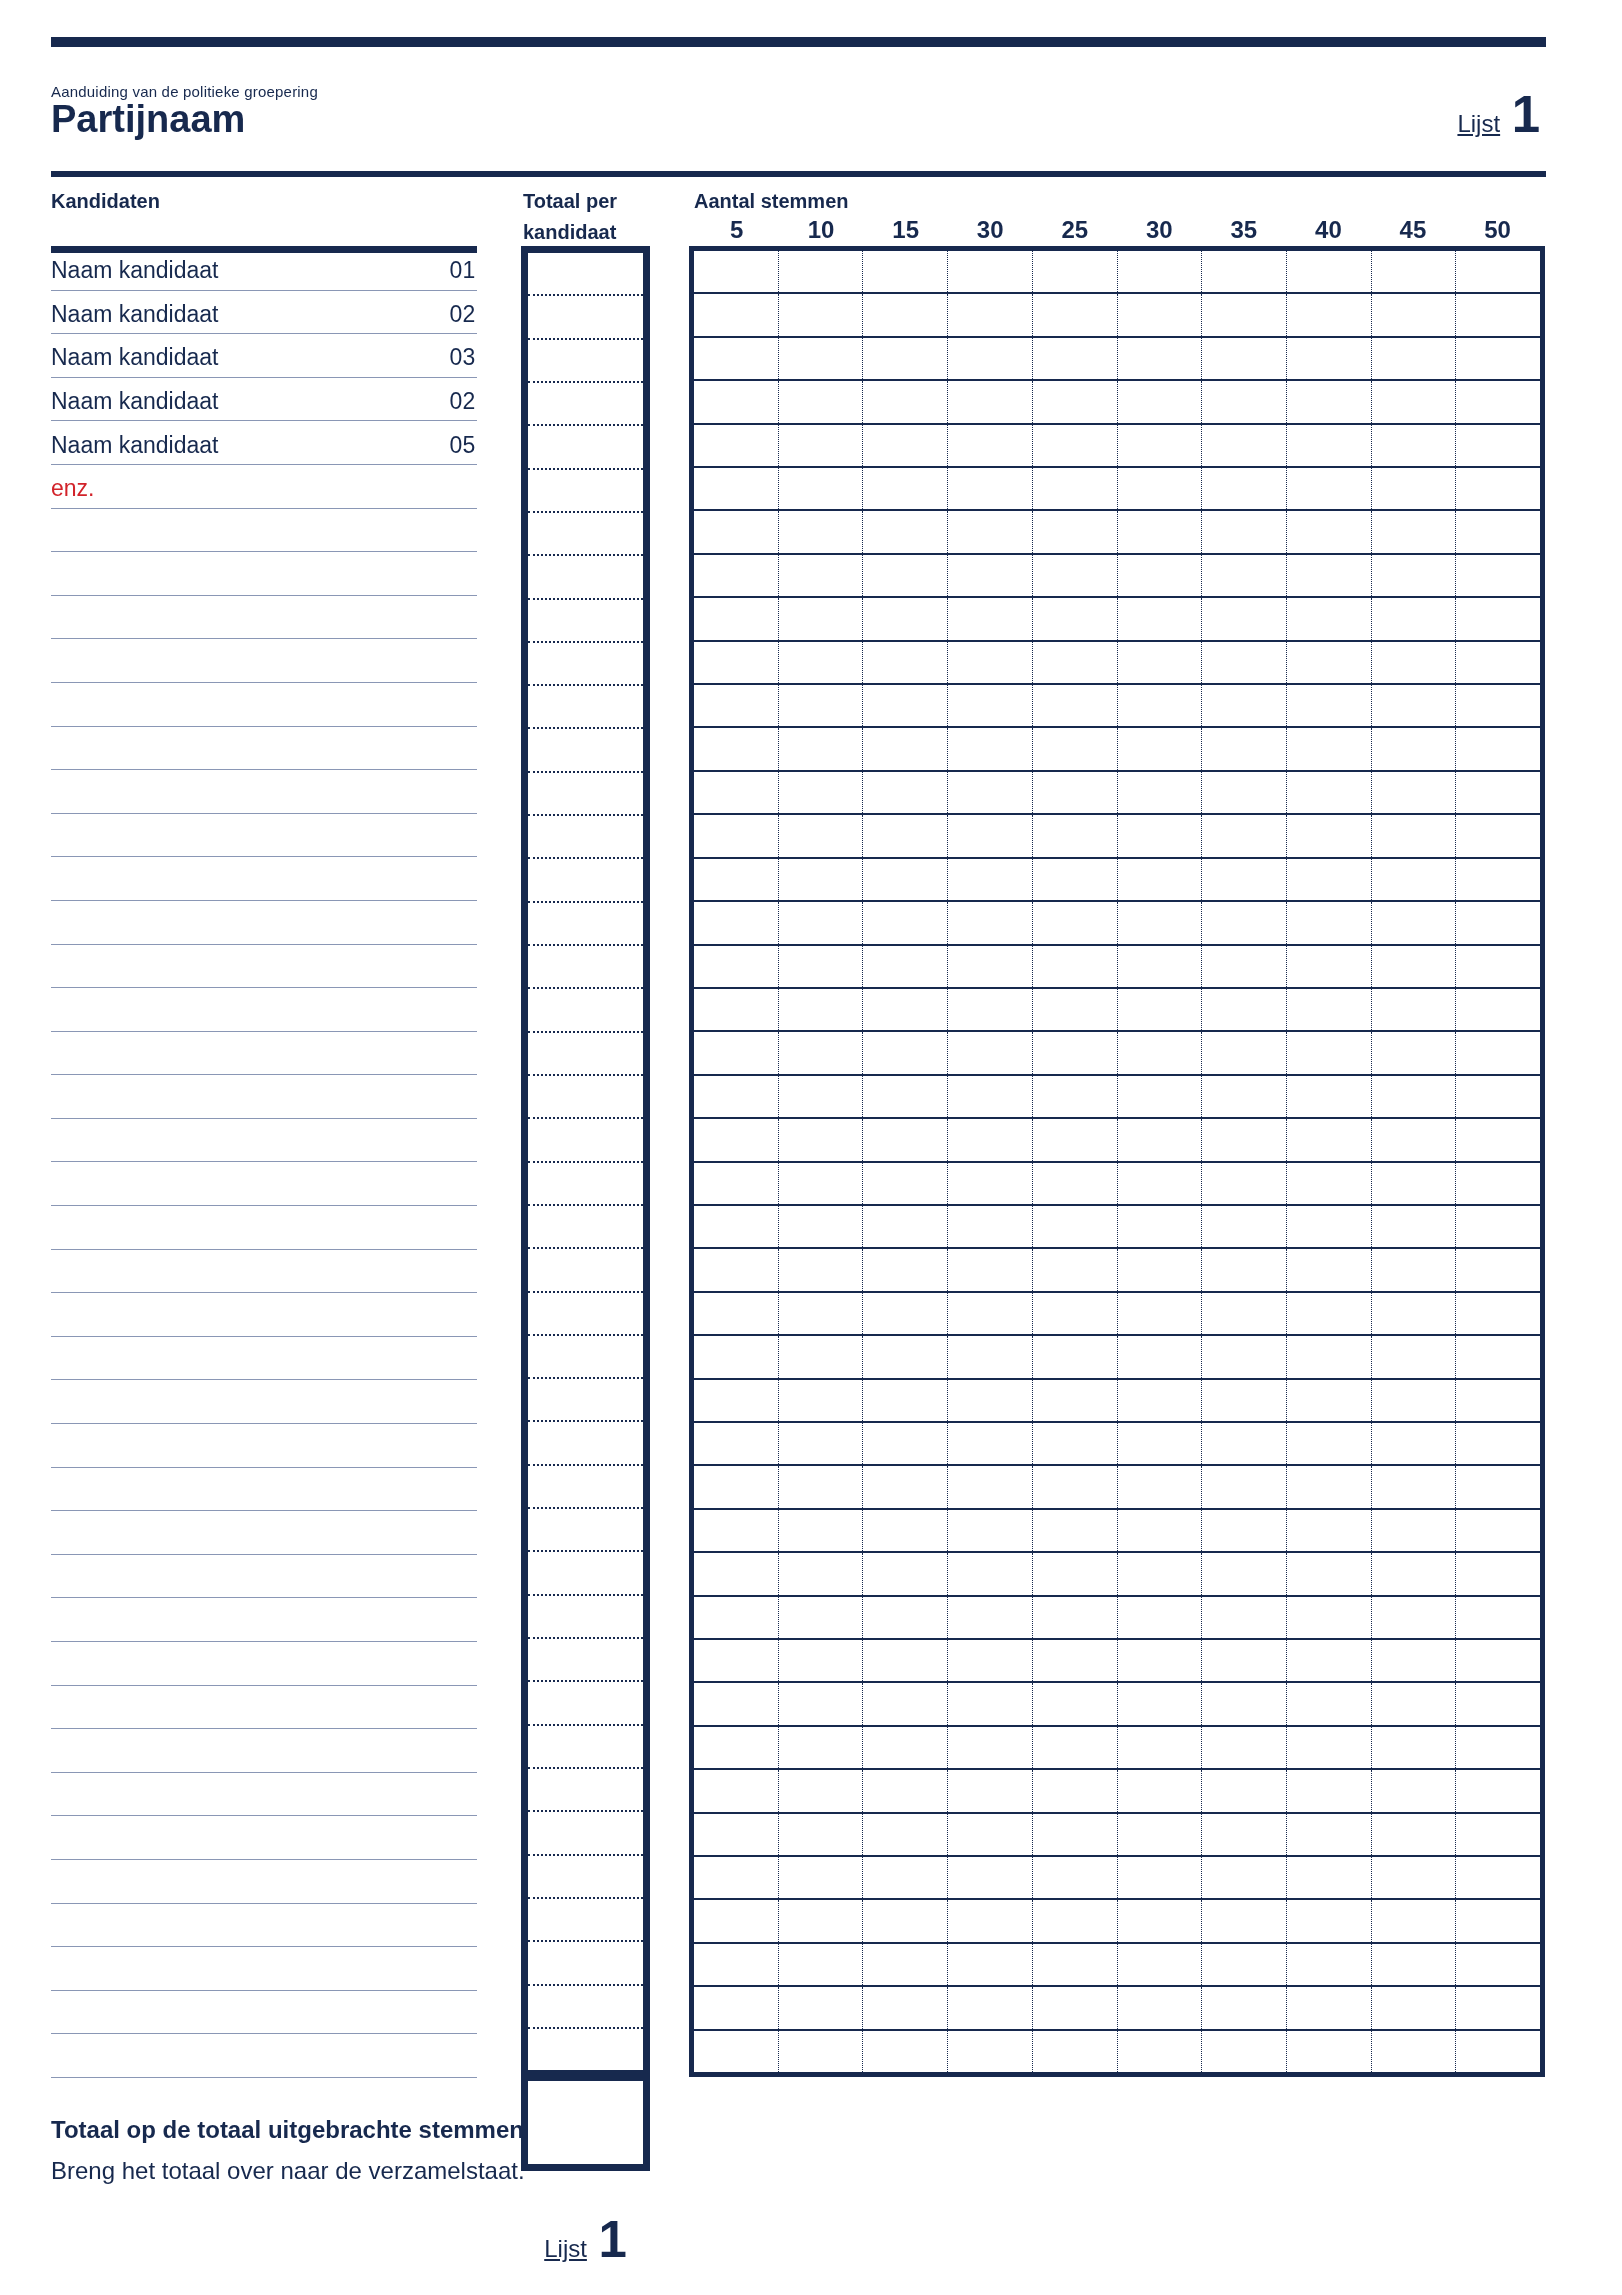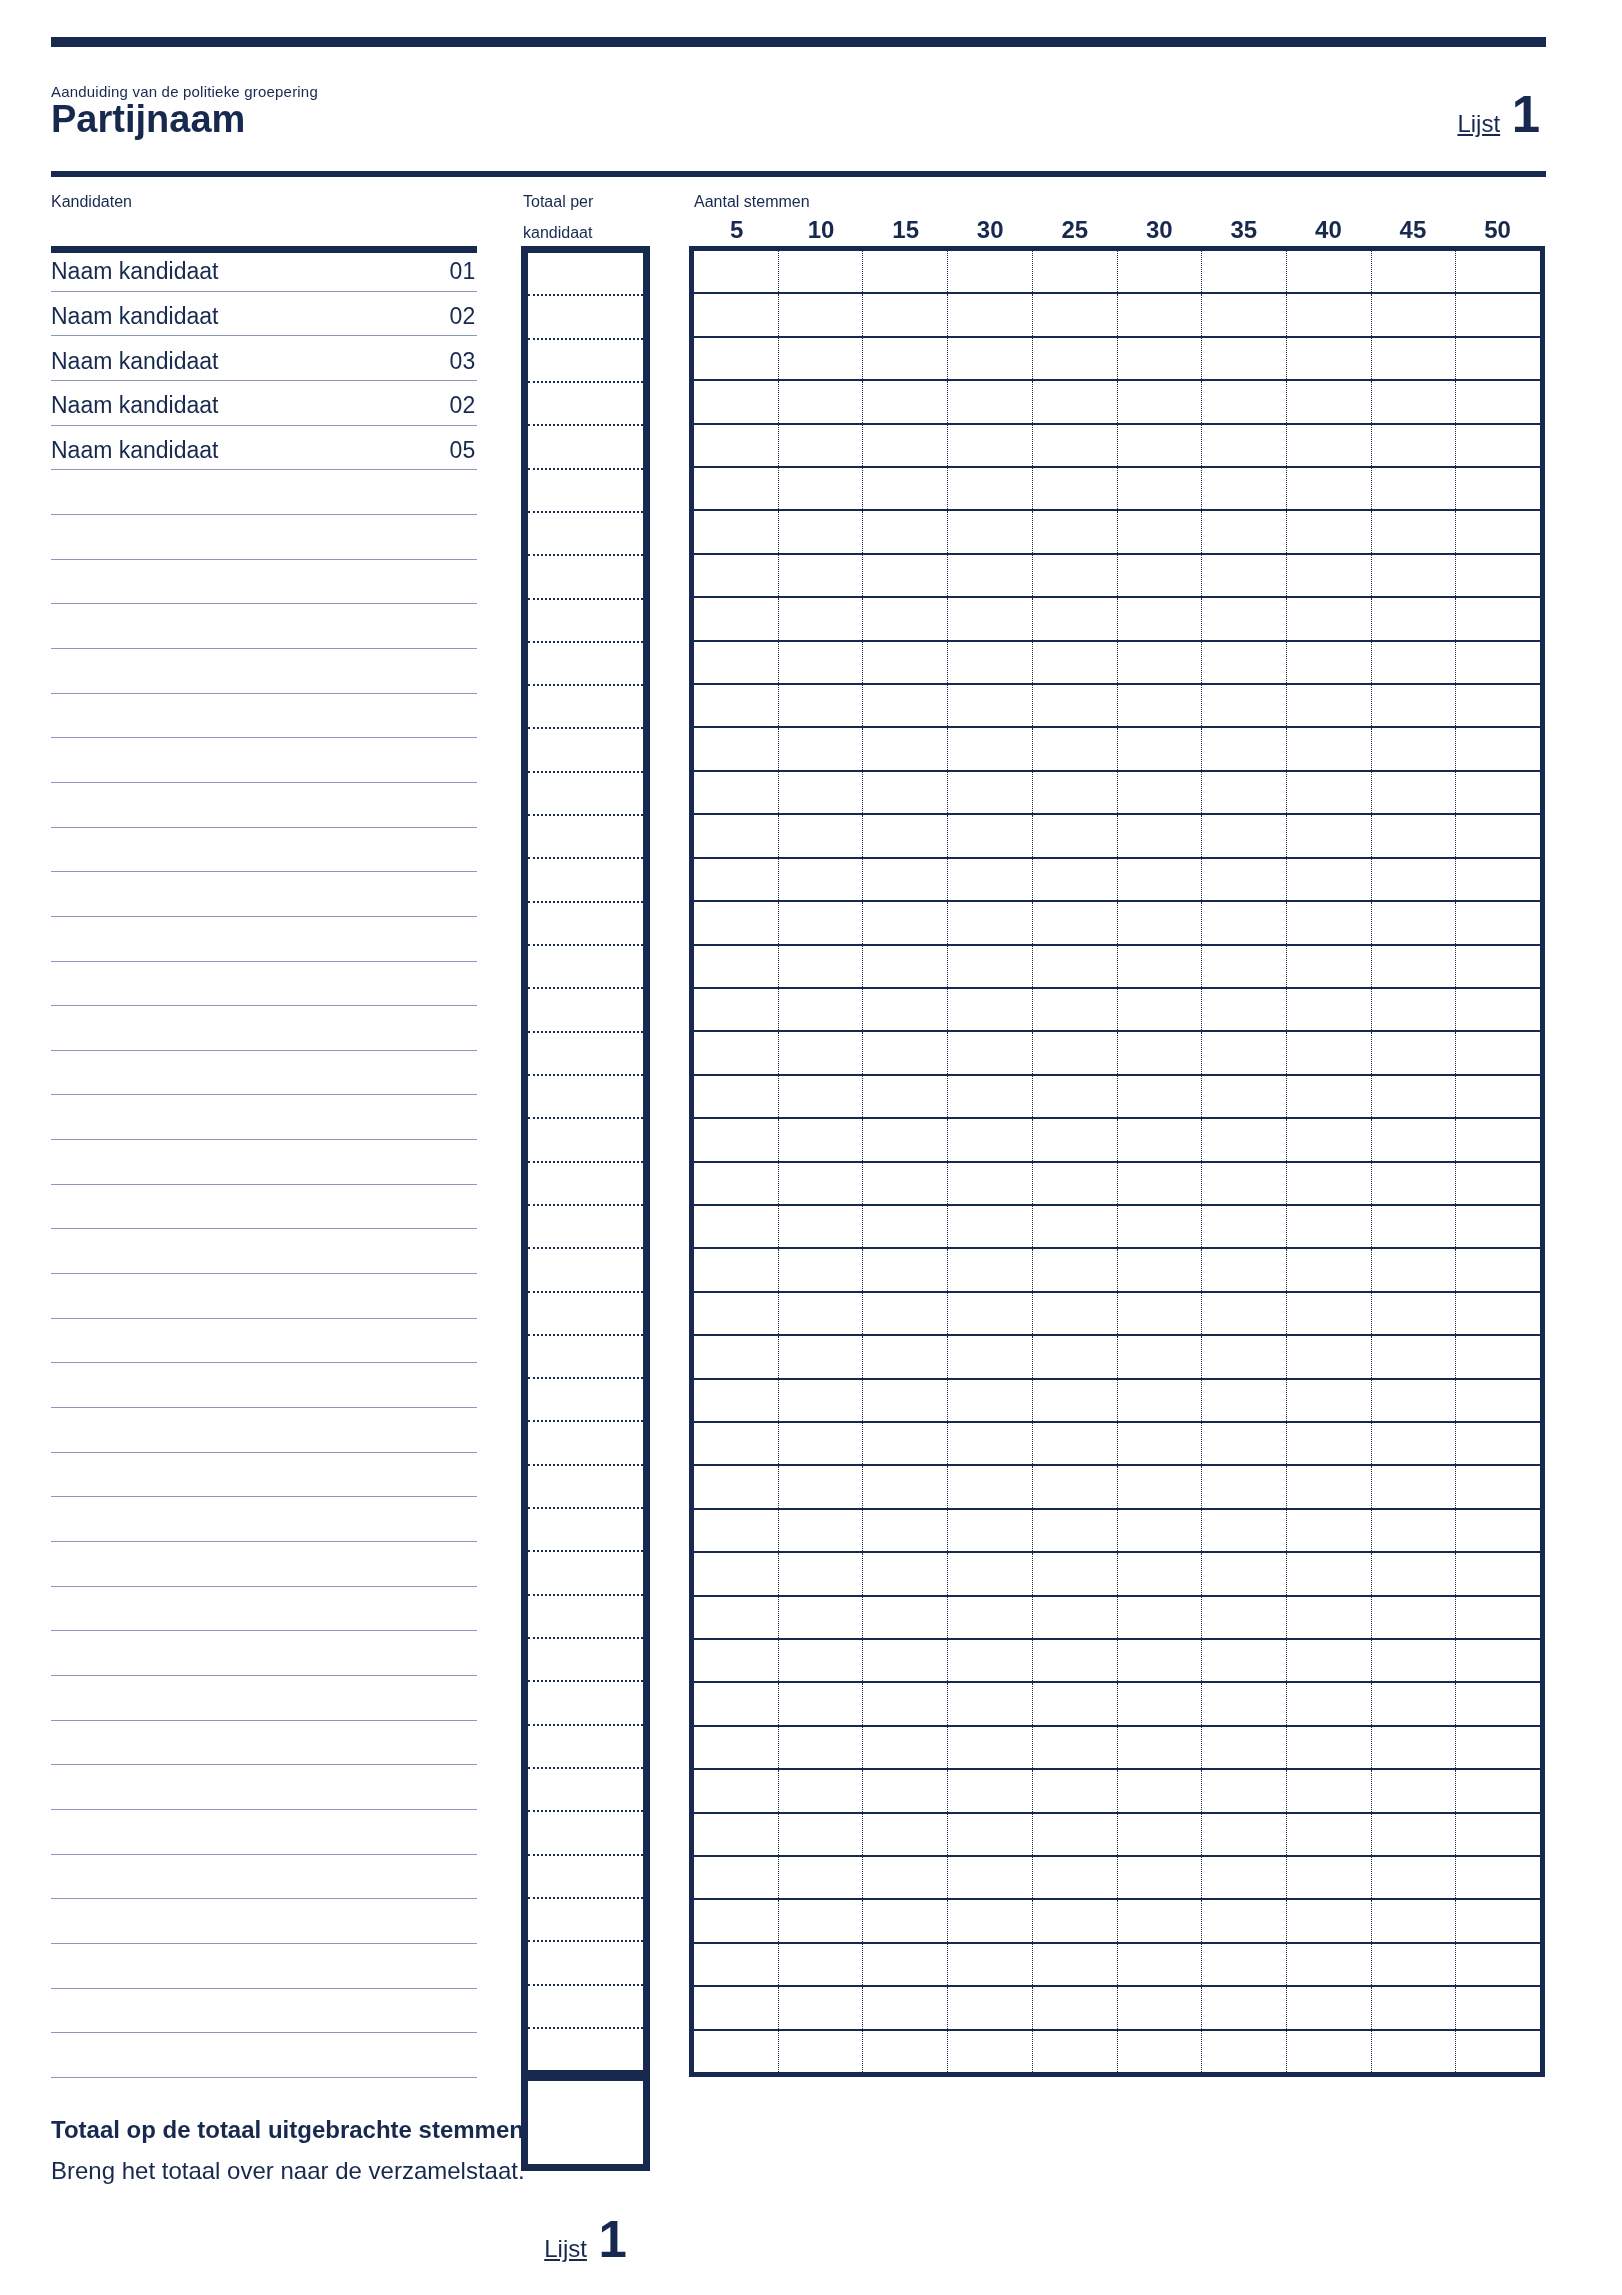--- a/index.html
+++ b/index.html
@@ -19,21 +19,21 @@
   .party-name{left:51px;top:99px;font-size:38px;font-weight:bold;line-height:1.1;}
 
   .lijst-block{display:flex;align-items:baseline;gap:11.5px;}
   .lijst-word{font-size:24px;text-decoration:underline;}
   .lijst-num{font-size:51px;font-weight:bold;line-height:1;}
   .lijst-top{right:83px;top:89px;height:53px;}
   .lijst-bottom{left:479px;top:2214px;width:213px;justify-content:center;}
 
   .rule{left:51px;top:171px;width:1495px;height:6.2px;background:var(--navy);}
 
-  .col-head{font-size:16px;font-weight:normal;line-height:31px;}
+  .col-head{font-size:20px;font-weight:bold;line-height:31px;}
   .head-kandidaten{left:51px;top:186px;}
   .head-totaal{left:523px;top:186px;width:142px;}
   .head-aantal{left:694px;top:186px;}
 
   .tick-row{left:689px;top:216px;width:856px;height:26.6px;display:flex;padding:0 5.3px;}
   .tick{flex:1;text-align:center;font-size:24px;font-weight:bold;}
 
   .cand-bar{left:51px;top:246px;width:426px;height:7px;background:var(--navy);}
   .cand-rows{left:51px;top:247px;width:426px;height:1831px;display:flex;flex-direction:column;}
   .cand-row{flex:1;display:flex;justify-content:space-between;align-items:flex-end;
@@ -110,20 +110,23 @@
         <span>03</span>
       </div>
       <div class="cand-row">
         <span>Naam kandidaat</span>
         <span>02</span>
       </div>
       <div class="cand-row">
         <span>Naam kandidaat</span>
         <span>05</span>
       </div>
+      <div class="cand-row">
+        <span class="etc">enz.</span>
+      </div>
       <div class="cand-row"></div>
       <div class="cand-row"></div>
       <div class="cand-row"></div>
       <div class="cand-row"></div>
       <div class="cand-row"></div>
       <div class="cand-row"></div>
       <div class="cand-row"></div>
       <div class="cand-row"></div>
       <div class="cand-row"></div>
       <div class="cand-row"></div>

